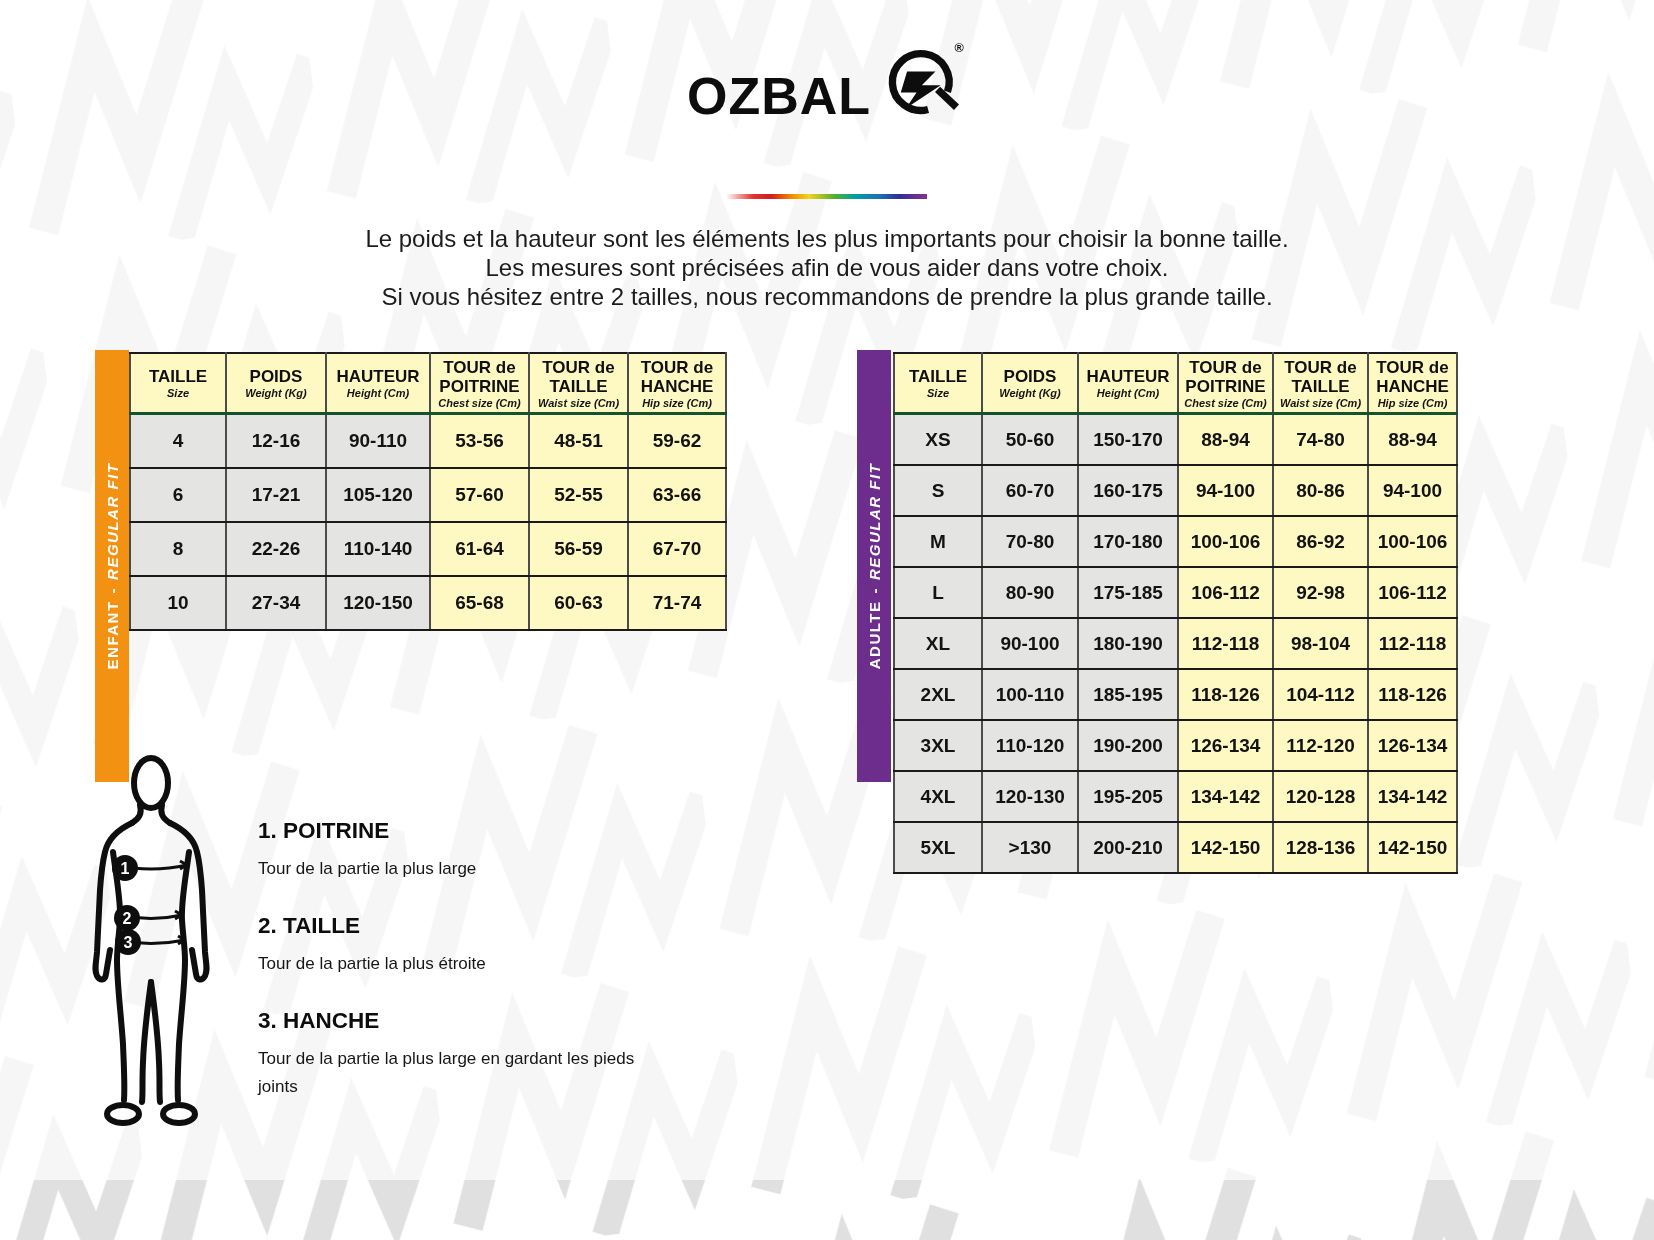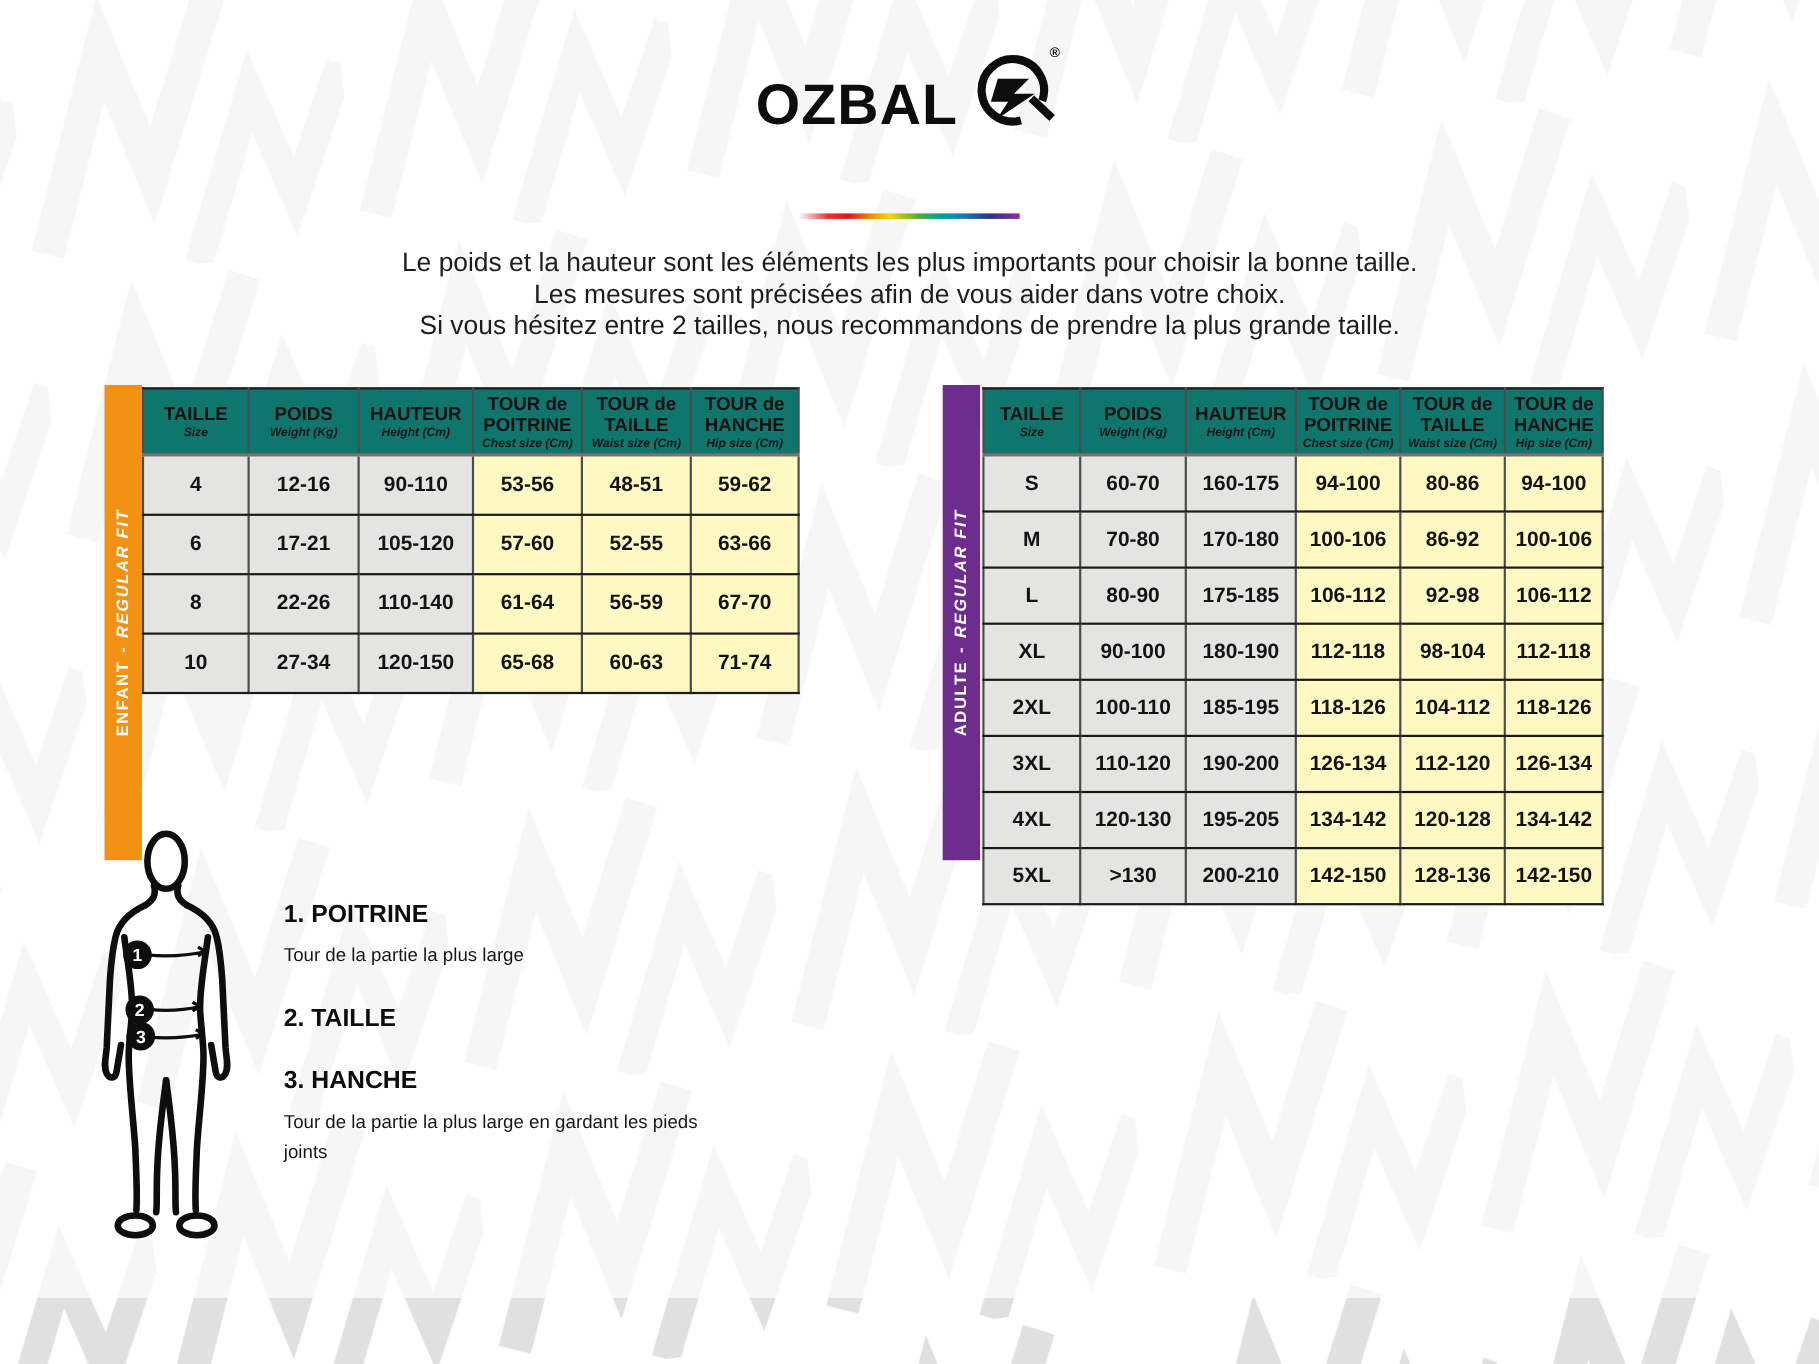--- a/index.html
+++ b/index.html
@@ -29,21 +29,21 @@
   .fit-bar .sep{margin:0 7px;}
   .fit-bar .fit-italic{font-style:italic;}
   
   .size-table{position:absolute;border-collapse:collapse;table-layout:fixed;}
   #table-enfant{left:129px;top:352px;width:596px;}
   #table-adulte{left:893px;top:352px;width:563px;}
   .size-table th,.size-table td{
     border-left:2px solid #4c4c4c;border-right:2px solid #4c4c4c;
     border-top:2px solid #1a1a1a;border-bottom:2px solid #1a1a1a;
     text-align:center;vertical-align:middle;padding:0;}
-  .size-table thead th{background:#0f766e;height:58px;border-bottom:3px solid #737373;}
+  .size-table thead th{background:#fef9c3;height:58px;border-bottom:3px solid #14532d;}
   .th-main{font-size:17px;font-weight:800;line-height:19px;color:#101010;}
   .th-sub{font-size:11px;font-weight:700;font-style:italic;color:#141414;margin-top:1px;}
   .size-table td{font-size:19px;font-weight:800;color:#131313;}
   #table-enfant td{height:52px;}
   #table-adulte td{height:49px;}
   .c-gray{background:#e4e4e2;}
   .c-white{background:#fef9c3;}
   
   #body-figure{position:absolute;left:86px;top:752px;}
   #legend{position:absolute;left:258px;top:806px;width:380px;}
@@ -205,20 +205,28 @@
             <div class="th-sub">Waist size (Cm)</div>
           </th>
           <th>
             <div class="th-main">TOUR de</div>
             <div class="th-main">HANCHE</div>
             <div class="th-sub">Hip size (Cm)</div>
           </th>
         </tr>
       </thead>
     <tbody>
+        <tr>
+          <td class="c-gray">XS</td>
+          <td class="c-gray">50-60</td>
+          <td class="c-gray">150-170</td>
+          <td class="c-white">88-94</td>
+          <td class="c-white">74-80</td>
+          <td class="c-white">88-94</td>
+        </tr>
         <tr>
           <td class="c-gray">S</td>
           <td class="c-gray">60-70</td>
           <td class="c-gray">160-175</td>
           <td class="c-white">94-100</td>
           <td class="c-white">80-86</td>
           <td class="c-white">94-100</td>
         </tr>
         <tr>
           <td class="c-gray">M</td>
@@ -316,20 +324,21 @@
     </g>
   </svg>
 
   <div id="legend">
       <div class="legend-item">
         <h3>1. POITRINE</h3>
         <p>Tour de la partie la plus large</p>
       </div>
       <div class="legend-item">
         <h3>2. TAILLE</h3>
+        <p>Tour de la partie la plus étroite</p>
       </div>
       <div class="legend-item">
         <h3>3. HANCHE</h3>
         <p>Tour de la partie la plus large en gardant les pieds joints</p>
       </div>
     </div>
 
 </div>
 
 </body></html>

